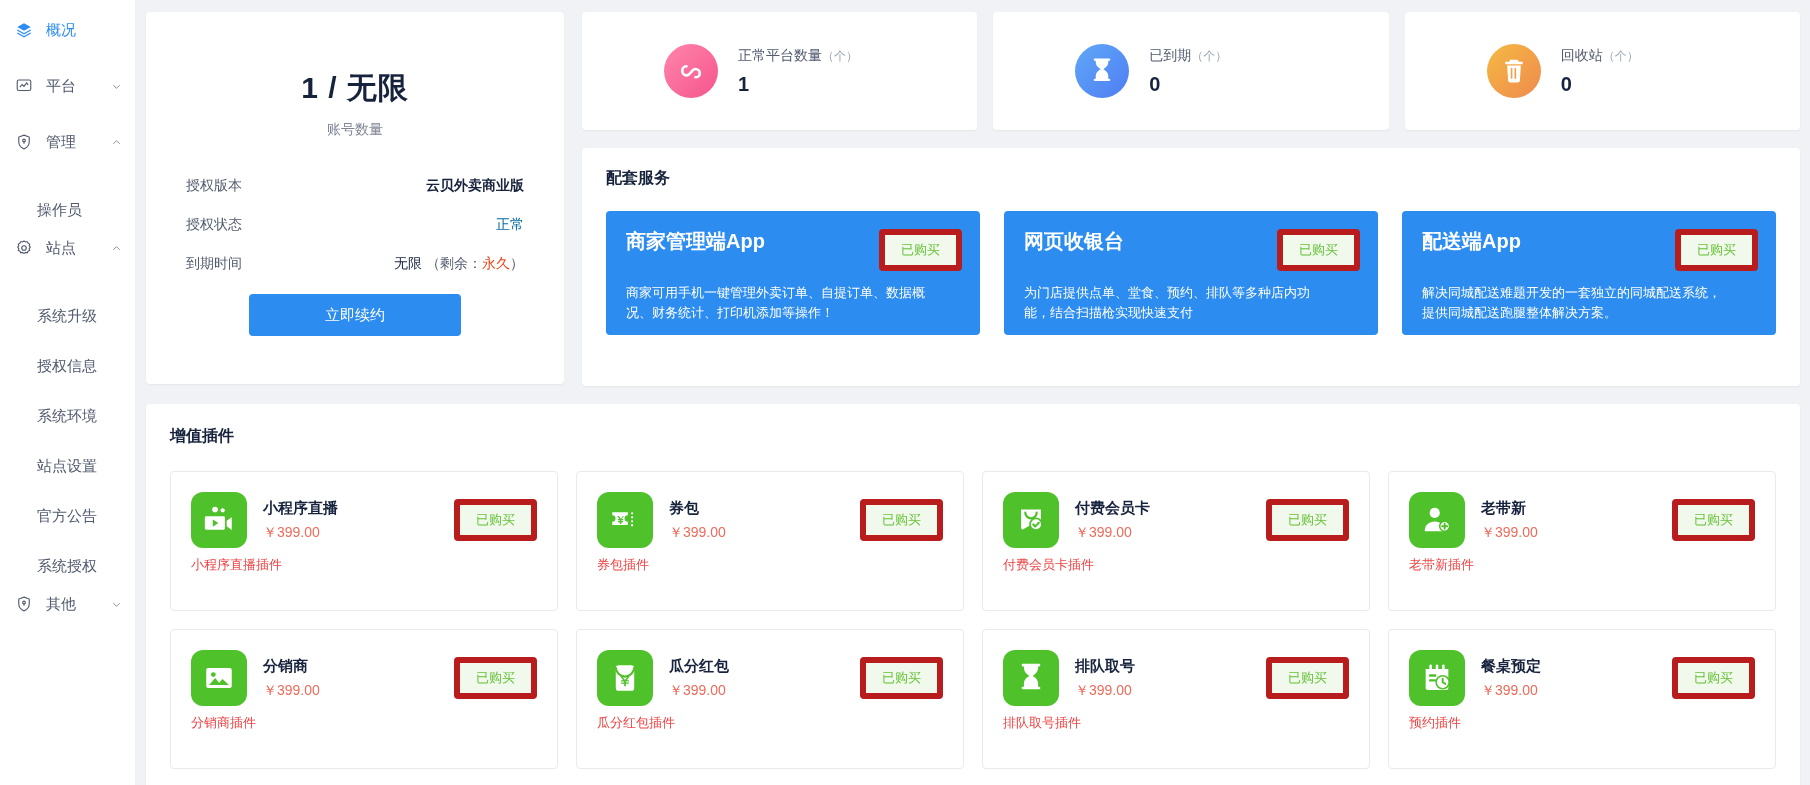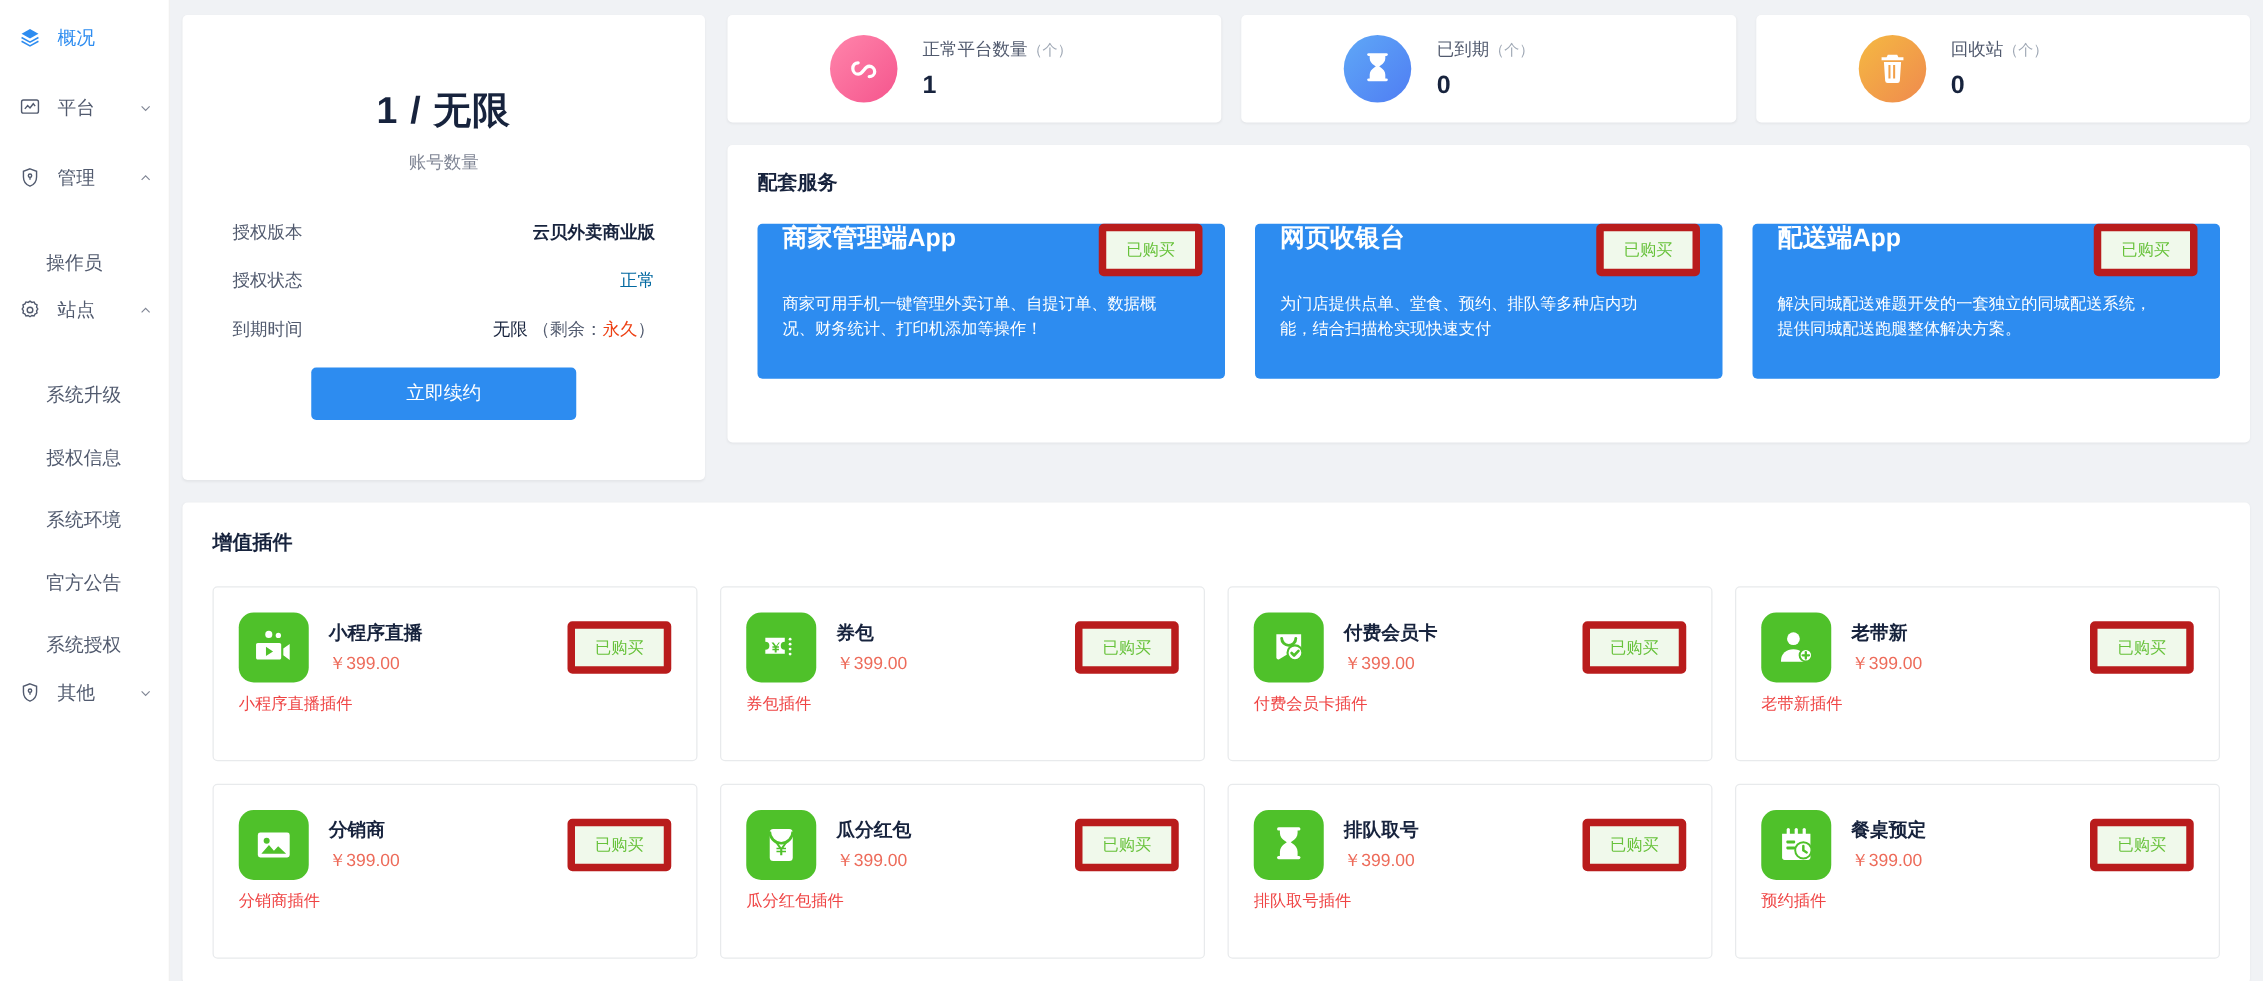--- a/index.html
+++ b/index.html
@@ -116,21 +116,21 @@
     font-size: 15px;
     cursor: pointer;
     font-family: inherit;
   }
 
   
   .right-col { flex: 1 1 auto; min-width: 0; }
   .stats-row { display: flex; gap: 16px; }
   .stat-card {
     flex: 1 1 0;
-    height: 86px;
+    height: 118px;
     display: flex;
     align-items: center;
     padding-left: 82px;
   }
   .stat-icon {
     width: 54px; height: 54px;
     border-radius: 50%;
     display: flex; align-items: center; justify-content: center;
     margin-right: 20px;
     flex: 0 0 54px;
@@ -145,21 +145,21 @@
     margin-top: 18px;
     padding: 20px 24px 24px 24px;
     height: 238px;
   }
   .panel-title { font-size: 16px; font-weight: bold; color: #17233d; }
   .svc-row { display: flex; gap: 24px; margin-top: 22px; }
   .svc-card {
     flex: 1 1 0;
     background: #2d8cf0;
     border-radius: 4px;
-    padding: 0 18px 18px 20px;
+    padding: 18px 18px 18px 20px;
     height: 124px;
     color: #fff;
     position: relative;
   }
   .svc-head { display: flex; align-items: flex-start; justify-content: space-between; }
   .svc-name { font-size: 20px; font-weight: bold; line-height: 1.2; }
   .svc-desc { margin-top: 12px; font-size: 13px; line-height: 1.5; color: #ffffff; width: 92%; }
   .bought-btn {
     background: #f0f9eb;
     border: 6px solid #b91c1c;
@@ -272,20 +272,23 @@
       <div class="sub-item">
         <span>系统升级</span>
       </div>
       <div class="sub-item">
         <span>授权信息</span>
       </div>
       <div class="sub-item">
         <span>系统环境</span>
       </div>
       <div class="sub-item">
+        <span>站点设置</span>
+      </div>
+      <div class="sub-item">
         <span>官方公告</span>
       </div>
       <div class="sub-item">
         <span>系统授权</span>
       </div>
       <div class="nav-item">
         <span class="nv-icon">
           <svg viewBox="0 0 24 24" fill="none" stroke="currentColor" stroke-width="1.5">
             <path d="M12 2.8l7 2.6v6c0 4.5-3 8.3-7 9.8-4-1.5-7-5.3-7-9.8v-6l7-2.6z"></path>
             <circle cx="12" cy="10" r="1.8"></circle>

